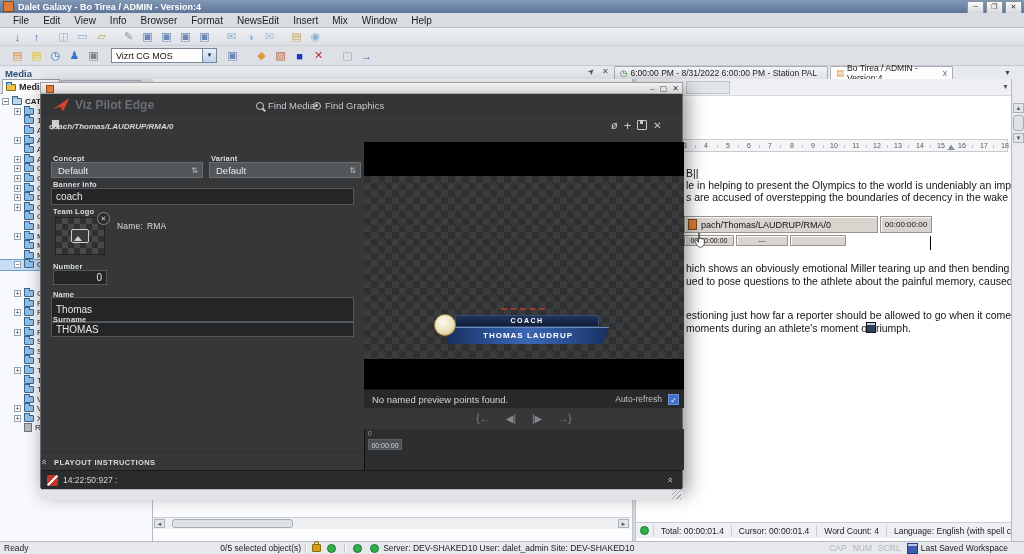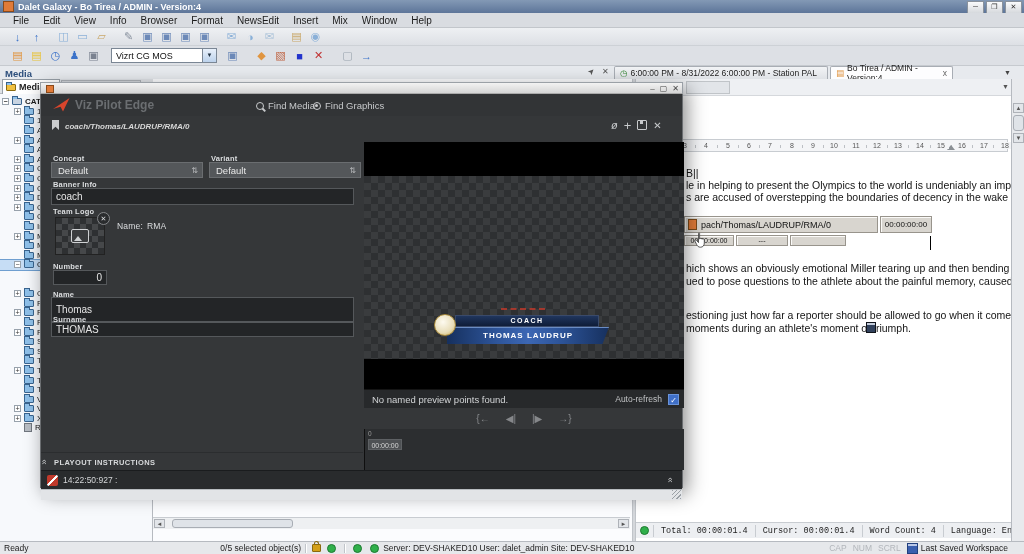--- a/index.html
+++ b/index.html
@@ -73,21 +73,21 @@
   .edbox{position:absolute;left:50px;top:2px;width:42px;height:11px;background:#e2e5e9;border:1px solid #c0c4c8;}
   .eddd{position:absolute;left:366px;top:4px;font-size:7px;color:#555;}
   .ruler{position:absolute;left:0;top:60px;width:372px;height:13px;background:#f4f5f7;border:1px solid #c8ccd1;box-sizing:border-box;
          background-image:repeating-linear-gradient(90deg,rgba(120,126,134,.45) 0 1px,transparent 1px 10.65px);background-position:5px 0;background-size:100% 3px;background-repeat:no-repeat;background-position-y:5px;}
   .rcell{position:absolute;top:2px;width:16px;text-align:center;font-size:7px;color:#555;background:#f4f5f7;}
   .indentmark{position:absolute;left:310px;top:5px;width:0;height:0;border-left:4px solid transparent;border-right:4px solid transparent;border-bottom:5px solid #8a8f94;}
   .sline{position:absolute;left:50px;font-size:10.5px;color:#141414;white-space:nowrap;}
   .endmark{position:absolute;left:232px;top:151px;width:8px;height:9px;background:#31415c;border:1px solid #10131a;box-shadow:inset 0 2px 0 #c5cedd;}
   .caret{position:absolute;left:294px;top:157px;width:1px;height:14px;background:#000;}
   .edstatus{position:absolute;left:0;top:443px;width:375px;height:16px;background:#edeff2;border-top:1px solid #c8ccd1;
-            display:flex;align-items:center;font-size:8.5px;color:#222;box-sizing:border-box;font-family:Liberation Mono, monospace;}
+            display:flex;align-items:center;font-size:8.5px;color:#222;box-sizing:border-box;}
   .edcell{padding:0 7px;border-left:1px solid #c8ccd1;height:12px;line-height:12px;white-space:nowrap;}
   .greendot{width:7px;height:7px;border-radius:50%;background:#2faf4a;border:1px solid #1d7a30;margin:0 4px;flex:none;}
 
   
   .cgbox{position:absolute;left:48px;top:137px;width:250px;height:33px;}
   .cgcell{position:absolute;background:#d8d5cf;border:1px solid #98948c;box-shadow:inset 1px 1px 0 #fbfaf8;box-sizing:border-box;
           font-size:9px;color:#111;display:flex;align-items:center;white-space:nowrap;overflow:hidden;text-align:center;}
   .cgico{width:7px;height:9px;background:#e07b39;border:1px solid #7a4a1a;margin:0 4px 0 3px;flex:none;}
 
   
@@ -114,21 +114,21 @@
   .dheader{position:absolute;left:0;top:0;width:641px;height:22px;background:#323436;}
   .dlogo{position:absolute;left:12px;top:4px;}
   .dname{position:absolute;left:34px;top:4px;font-size:12px;color:#6b6e71;font-weight:bold;}
   .dfind{position:absolute;top:6px;font-size:9.5px;color:#c8cacc;display:flex;align-items:center;gap:4px;}
   .mag{width:6px;height:6px;border:1.5px solid #c8cacc;border-radius:50%;position:relative;}
   .mag::after{content:"";position:absolute;left:5px;top:6px;width:4px;height:1.5px;background:#c8cacc;transform:rotate(45deg);}
   .gfx{width:8px;height:8px;border:1.5px solid #c8cacc;border-radius:50%;position:relative;box-sizing:border-box;}
   .gfx::after{content:"";position:absolute;left:1px;top:1px;width:3px;height:3px;background:#c8cacc;border-radius:50%;}
   .bookmark{position:absolute;left:11px;top:26px;width:7px;height:10px;background:#caccce;
             clip-path:polygon(0 0,100% 0,100% 100%,50% 68%,0 100%);}
-  .dpath{position:absolute;left:24px;top:28px;font-size:8px;font-style:italic;font-weight:bold;color:#d8d8d8;}
+  .dpath{position:absolute;left:8px;top:28px;font-size:8px;font-style:italic;font-weight:bold;color:#d8d8d8;}
   .dicons{position:absolute;left:570px;top:22px;width:70px;height:18px;display:flex;align-items:center;gap:6px;color:#c8cacc;}
   .floppy{width:10px;height:10px;border:1.5px solid #c8cacc;border-radius:1px;position:relative;box-sizing:border-box;}
   .floppy::before{content:"";position:absolute;left:2px;top:0;width:3px;height:3px;background:#c8cacc;}
   .dtooltip{position:absolute;left:578px;top:54px;width:62px;height:40px;background:#1f2122;color:#c6c8ca;
             font-size:8px;text-align:center;line-height:11px;padding-top:4px;box-sizing:border-box;}
 
   .dlabel{position:absolute;font-size:7.5px;font-weight:bold;color:#dcdee0;letter-spacing:.2px;}
   .dselect{position:absolute;height:16px;background:#54575a;border:1px solid #6a6d70;color:#e8e8e8;font-size:9.5px;
            display:flex;align-items:center;padding-left:6px;box-sizing:border-box;}
   .dselect .ar{position:absolute;right:4px;font-size:8px;color:#b8babc;}

